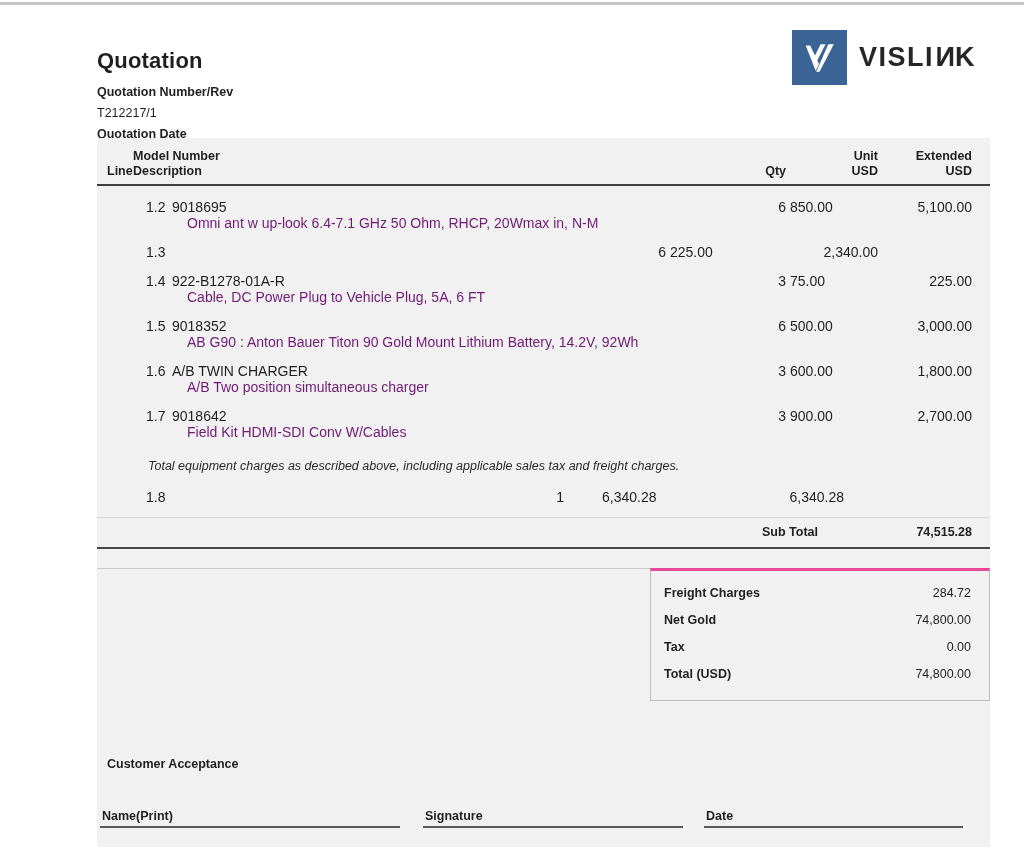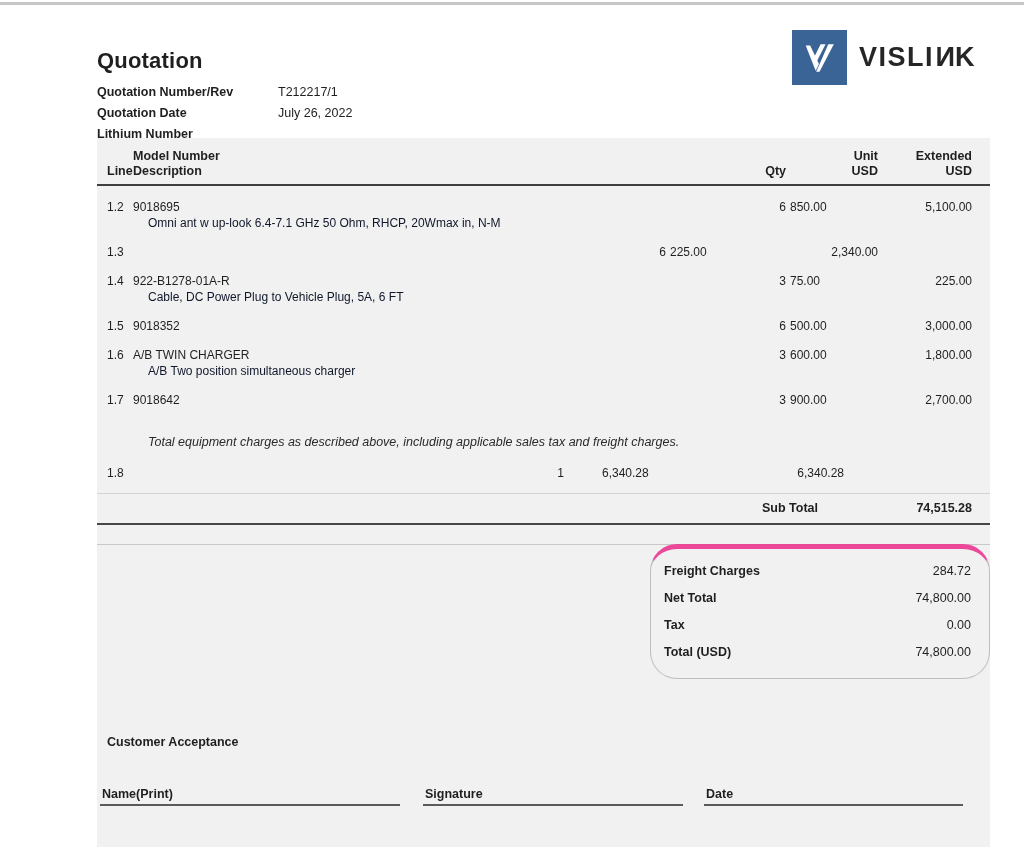--- a/index.html
+++ b/index.html
@@ -3,21 +3,21 @@
 <meta charset="utf-8">
 <style>
   * { margin:0; padding:0; box-sizing:border-box; }
   html,body { width:1024px; height:847px; background:#ffffff; overflow:hidden;
               font-family:"Liberation Sans", sans-serif; color:#1f1f1f; }
   .top-rule { position:absolute; top:2px; left:0; width:1024px; height:3px; background:#c6c6c6; }
 
   
   .doc-header { position:absolute; top:26px; left:97px; }
   .doc-title { font-size:22px; font-weight:bold; letter-spacing:0.2px; margin-bottom:8px;margin-top:22px; }
-  .hfield { display:flex; font-size:12.5px; line-height:21px; }
+  .hfield { display:flex; font-size:12.5px; line-height:21px;flex-direction:column; }
   .hfield .lbl { font-weight:bold; width:181px; }
   .hfield .val { }
 
   .logo { position:absolute; top:30px; left:792px; display:flex; align-items:center; }
   .logo-square { width:55px; height:55px; background:#3a6496; display:block; }
   .logo-word { font-size:27px; font-weight:bold; color:#262626; letter-spacing:1.5px; margin-left:12px; }
   .flip-n { display:inline-block; transform:scaleX(-1); }
 
   
   .panel { position:absolute; top:138px; left:97px; width:893px; height:709px; background:#f1f1f1; }
@@ -26,35 +26,35 @@
   .c-line { padding-left:10px; }
   .c-qty  { text-align:right; padding-right:4px; }
   .c-unit { text-align:left; }
   .c-ext  { text-align:right; }
 
   .thead { font-size:12.5px; font-weight:bold; padding-top:11px; padding-bottom:5px;
            border-bottom:2px solid #3f3f3f; align-items:end; line-height:15px; }
   .thead .two { text-align:right; }
   .thead .model-hdr { text-align:left; }
 
-  .trow { font-size:12px; line-height:16px; margin-top:13px; }
+  .trow { font-size:14px; line-height:16px; margin-top:13px;padding-left:39px; }
   .trow .model { }
-  .trow .desc { padding-left:15px; color:#0f172a; }
-
-  .note-row { font-size:12.5px; font-style:italic; margin-top:27px; padding-left:51px; color:#2a2a2a; }
+  .trow .desc { padding-left:15px; color:#701a75; }
+
+  .note-row { font-size:12.5px; font-style:italic; margin-top:19px; padding-left:51px; color:#2a2a2a; }
 
   .subtotal-sep { border-top:1px solid #d4d4d4; margin-top:12px; }
   .subtotal-row { font-size:12.5px; font-weight:bold; padding:7px 18px 8px 0; }
   .subtotal-row .st-label { grid-column:3 / span 2; text-align:right; padding-right:60px; }
   .bottom-rule { height:2px; background:#474747; }
 
   
   .summary-wrap { margin-top:19px; border-top:1px solid #c9c9c9; display:flex; justify-content:flex-end; }
   .totals-box { width:340px; border:1px solid #bdbdbd; border-top:none; padding:9px 18px 12px 13px; }
-  .totals-box { border-top:5px solid #ec4899; margin-top:-1px;border-radius:27px; }
+  .totals-box { border-top:3px solid #ec4899; margin-top:-1px; }
   .t-row { display:flex; justify-content:space-between; font-size:12.5px; line-height:27px; }
   .t-row .t-lbl { font-weight:bold; }
 
   
   .acceptance-title { font-size:12.5px; font-weight:bold; margin:56px 0 16px 10px; }
   .sig-row { display:flex; margin-left:3px; margin-top:24px; }
   .sig-field { border-bottom:2px solid #5a5a5a; font-size:12.5px; font-weight:bold; padding:14px 0 3px 2px; }
   .sig-1 { width:300px; margin-right:23px; }
   .sig-2 { width:260px; margin-right:21px; }
   .sig-3 { width:259px; }
@@ -132,39 +132,41 @@
         <div class="desc">Cable, DC Power Plug to Vehicle Plug, 5A, 6 FT</div>
       </div>
     <div class="c-qty">3</div>
     <div class="c-unit">75.00</div>
     <div class="c-ext">225.00</div>
   </div>
   <div class="grid trow">
     <div class="c-line">1.5</div>
     <div>
         <div class="model">9018352</div>
+        <div class="desc">AB G90 : Anton Bauer Titon 90 Gold Mount Lithium Battery, 14.2V, 92Wh</div>
       </div>
     <div class="c-qty">6</div>
     <div class="c-unit">500.00</div>
     <div class="c-ext">3,000.00</div>
   </div>
   <div class="grid trow">
     <div class="c-line">1.6</div>
     <div>
         <div class="model">A/B TWIN CHARGER</div>
         <div class="desc">A/B Two position simultaneous charger</div>
       </div>
     <div class="c-qty">3</div>
     <div class="c-unit">600.00</div>
     <div class="c-ext">1,800.00</div>
   </div>
   <div class="grid trow">
     <div class="c-line">1.7</div>
     <div>
         <div class="model">9018642</div>
+        <div class="desc">Field Kit HDMI-SDI Conv W/Cables</div>
       </div>
     <div class="c-qty">3</div>
     <div class="c-unit">900.00</div>
     <div class="c-ext">2,700.00</div>
   </div>
 
   <div class="note-row">Total equipment charges as described above, including applicable sales tax and freight charges.</div>
 
   <div class="grid trow" style="margin-top:16px;gap:34px;">
     <div class="c-line">1.8</div>
@@ -182,21 +184,21 @@
   </div>
   <div class="bottom-rule"></div>
 
   <div class="summary-wrap">
     <div class="totals-box">
       <div class="t-row">
         <span class="t-lbl">Freight Charges</span>
         <span class="t-val">284.72</span>
       </div>
       <div class="t-row">
-        <span class="t-lbl">Net Total</span>
+        <span class="t-lbl">Net Gold</span>
         <span class="t-val">74,800.00</span>
       </div>
       <div class="t-row">
         <span class="t-lbl">Tax</span>
         <span class="t-val">0.00</span>
       </div>
       <div class="t-row">
         <span class="t-lbl">Total (USD)</span>
         <span class="t-val">74,800.00</span>
       </div>

